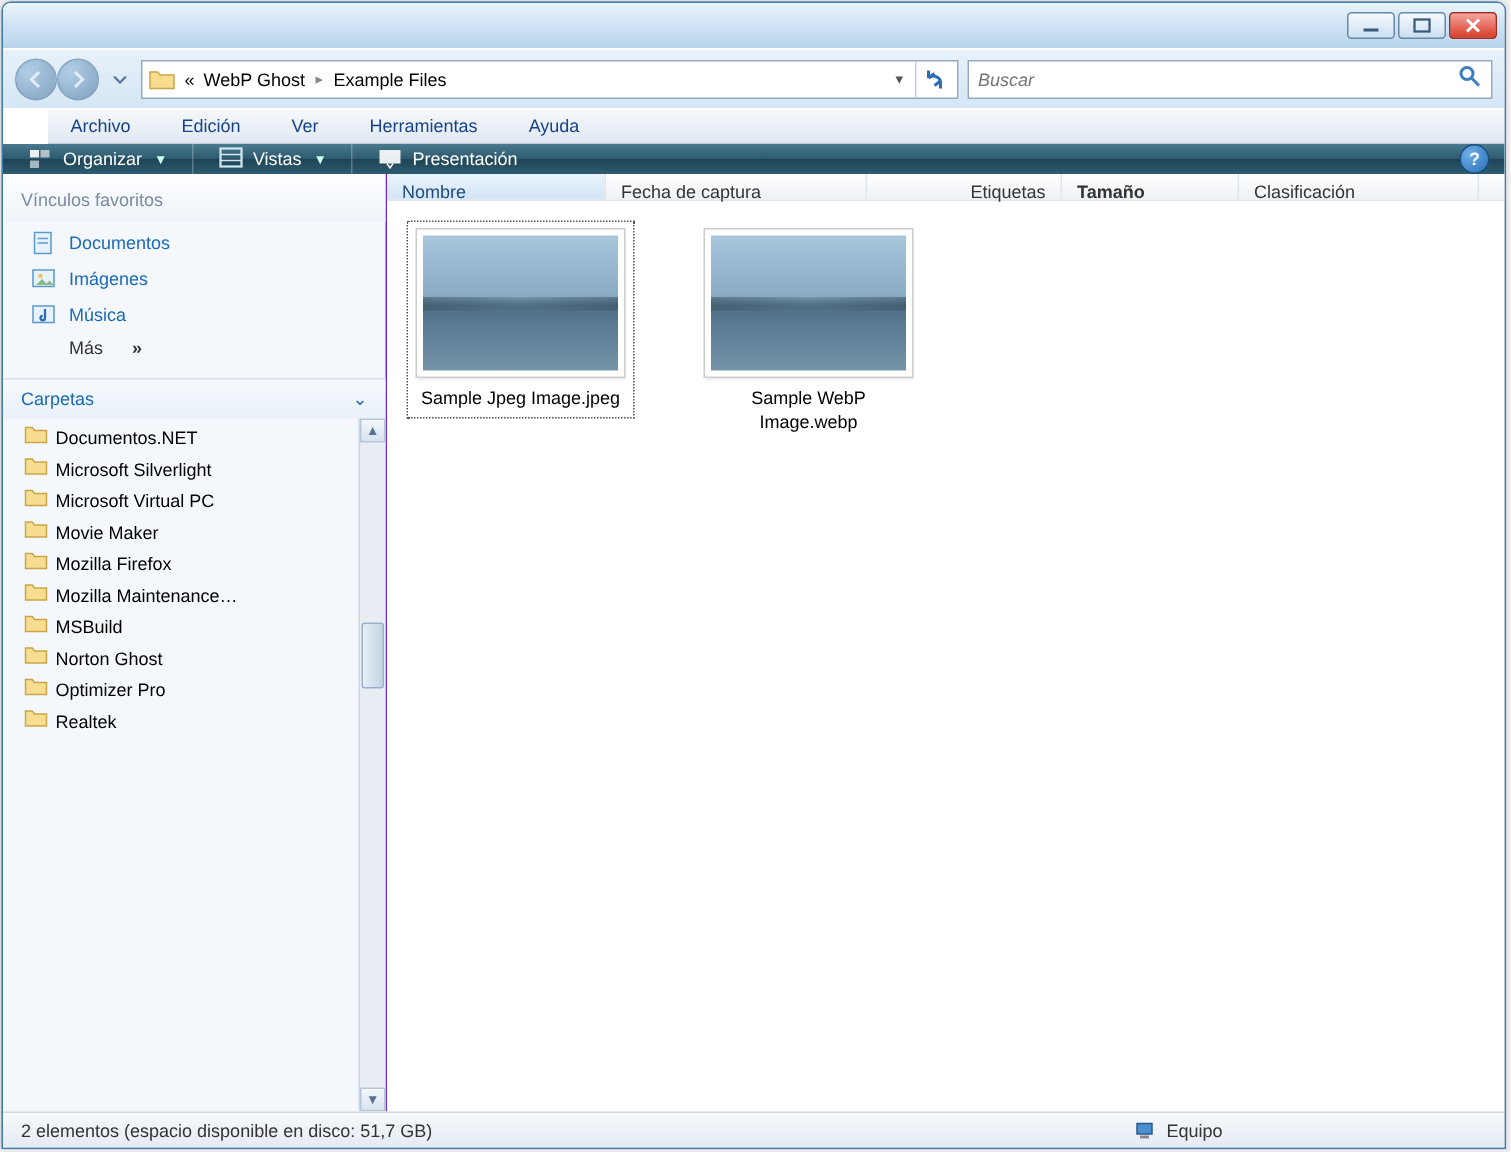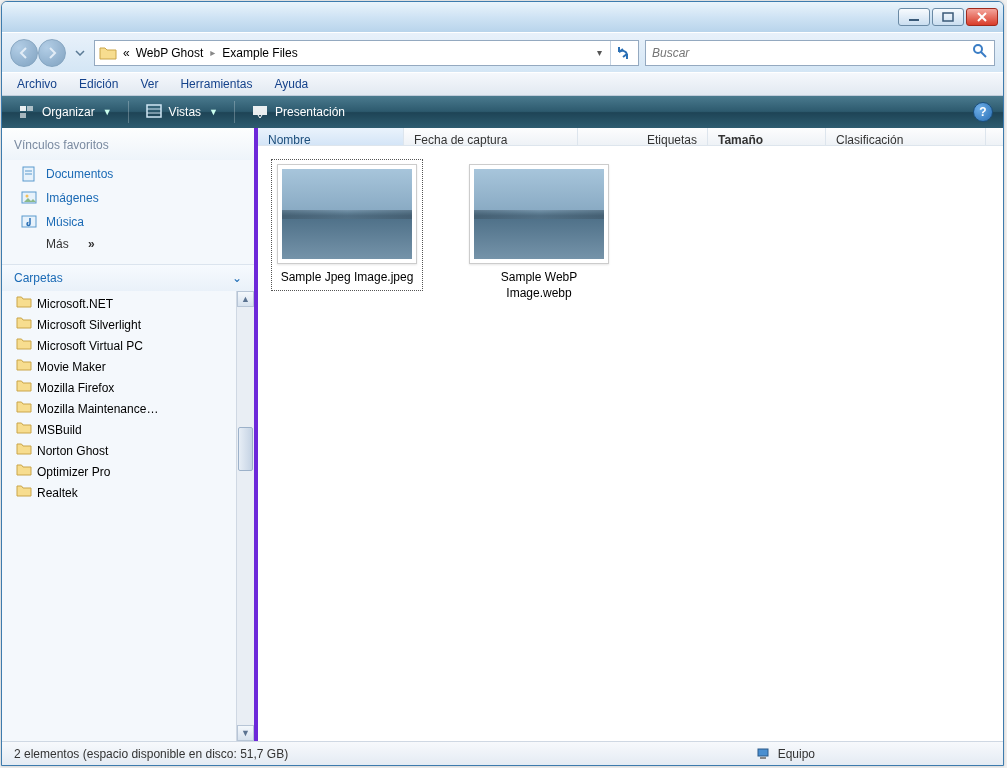--- a/index.html
+++ b/index.html
@@ -18,30 +18,30 @@
 .folder-icon { width: 18px; height: 16px; display:inline-flex;align-items:center;justify-content:center;}
 .folder-icon svg{width:18px;height:14px;}
 .breadcrumb { display: flex; align-items: center; gap: 2px; font-size: 12px; color: #000; flex:1;}
 .bc-sep { color: #888; font-size: 10px; padding:0 3px;}
 .bc-item { padding: 0 2px; }
 .address-dd{color:#555;font-size:10px;padding:0 4px;}
 .refresh-btn{width:24px;height:24px;border-left:1px solid #c5d3e2;display:flex;align-items:center;justify-content:center;color:#2a6fb5;font-weight:bold;font-size:14px;}
 .search-bar { width: 350px; height: 26px; background: #fff; border: 1px solid #94a9c0; display: flex; align-items: center; padding: 0 6px; }
 .search-input { border: none; flex: 1; font-style: italic; color: #888; outline: none; font-size:12px;}
 .search-icon { color: #3a7dc5; font-size: 13px; }
-.menubar { height: 24px; background: linear-gradient(to bottom,#f5f8fc,#e2e9f1); border-top:1px solid #fff; border-bottom:1px solid #c1cddb; display: flex; align-items: center; padding: 0 6px; gap: 4px; }
+.menubar { height: 24px; background: linear-gradient(to bottom,#f5f8fc,#e2e9f1); border-top:1px solid #fff; border-bottom:1px solid #c1cddb; display: flex; align-items: center; padding: 0 6px; gap: 16px; margin-left: 30px; }
 .menu-item { padding: 3px 9px; color: #15428b; cursor:default;}
-.toolbar { height: 32px; background: linear-gradient(to bottom, #4a7a8e 0%, #2d5a6e 48%, #1e4456 52%, #2e5c70 100%); display: flex; align-items: center; padding: 0 10px; gap: 10px; color: #fff; }
+.toolbar { height: 20px; background: linear-gradient(to bottom, #4a7a8e 0%, #2d5a6e 48%, #1e4456 52%, #2e5c70 100%); display: flex; align-items: center; padding: 0 10px; gap: 10px; color: #fff; }
 .tool-btn { display: flex; align-items: center; gap: 6px; padding: 2px 6px; color: #fff; font-size:12px;}
 .tool-btn .dd{font-size:9px;margin-left:2px;color:#cfe;}
 .tool-icon { width:18px;height:18px;display:flex;align-items:center;justify-content:center;}
 .tool-spacer{flex:1;}
 .help-btn { width: 20px; height: 20px; border-radius: 50%; background: radial-gradient(circle at 30% 30%, #6daee8, #2a6fb5); color: #fff; font-weight: bold; font-size: 12px; display: flex; align-items: center; justify-content: center; border:1px solid #1b4f7d;}
 .body-area { flex: 1; display: flex; background: #fff; overflow:hidden;}
-.sidebar { width: 256px; border-right: 4px solid #6d28d9; display: flex; flex-direction: column; background:#f4f8fc;}
+.sidebar { width: 256px; border-right: 1px solid #6d28d9; display: flex; flex-direction: column; background:#f4f8fc;}
 .fav-header { padding: 10px 12px 8px; color: #7a8aa0; font-size: 12px; background:linear-gradient(to bottom,#fdfefe,#eef4fa);}
 .fav-list { padding: 2px 0 10px; }
 .fav-item { display: flex; align-items: center; gap: 8px; padding: 3px 18px; color: #1a6ab5; font-size: 12px; }
 .fav-item .ico{width:18px;height:18px;display:flex;align-items:center;justify-content:center;}
 .fav-item.more { color: #333; padding-left:44px;}
 .fav-item.more .chev{font-weight:bold;}
 .folders-header { padding: 6px 12px; color: #1a6ab5; font-size: 12px; display: flex; justify-content: space-between; align-items: center; border-top:1px solid #dbe4ee; background:linear-gradient(to bottom,#f6fafe,#e9f1f9);}
 .folders-header .chev { color: #1a6ab5; font-size:12px;}
 .tree { flex: 1; display:flex; }
 .tree-list { flex:1; padding: 2px 0 2px 14px; overflow:hidden;}
@@ -227,21 +227,21 @@
       <div class="folders-header">
         <span>Carpetas</span>
         <span class="chev">⌄</span>
       </div>
       <div class="tree">
         <div class="tree-list" id="tree-list">
             <div class="tree-item">
               <span><svg width="16" height="14">
                   <path d="M1 3 L1 12 L15 12 L15 4 L7 4 L5.5 2 L1 2 Z" fill="#f7dd8f" stroke="#caa548"></path>
                 </svg></span>
-              <span>Microsoft.NET</span>
+              <span>Documentos.NET</span>
             </div>
             <div class="tree-item">
               <span><svg width="16" height="14">
                   <path d="M1 3 L1 12 L15 12 L15 4 L7 4 L5.5 2 L1 2 Z" fill="#f7dd8f" stroke="#caa548"></path>
                 </svg></span>
               <span>Microsoft Silverlight</span>
             </div>
             <div class="tree-item">
               <span><svg width="16" height="14">
                   <path d="M1 3 L1 12 L15 12 L15 4 L7 4 L5.5 2 L1 2 Z" fill="#f7dd8f" stroke="#caa548"></path>

